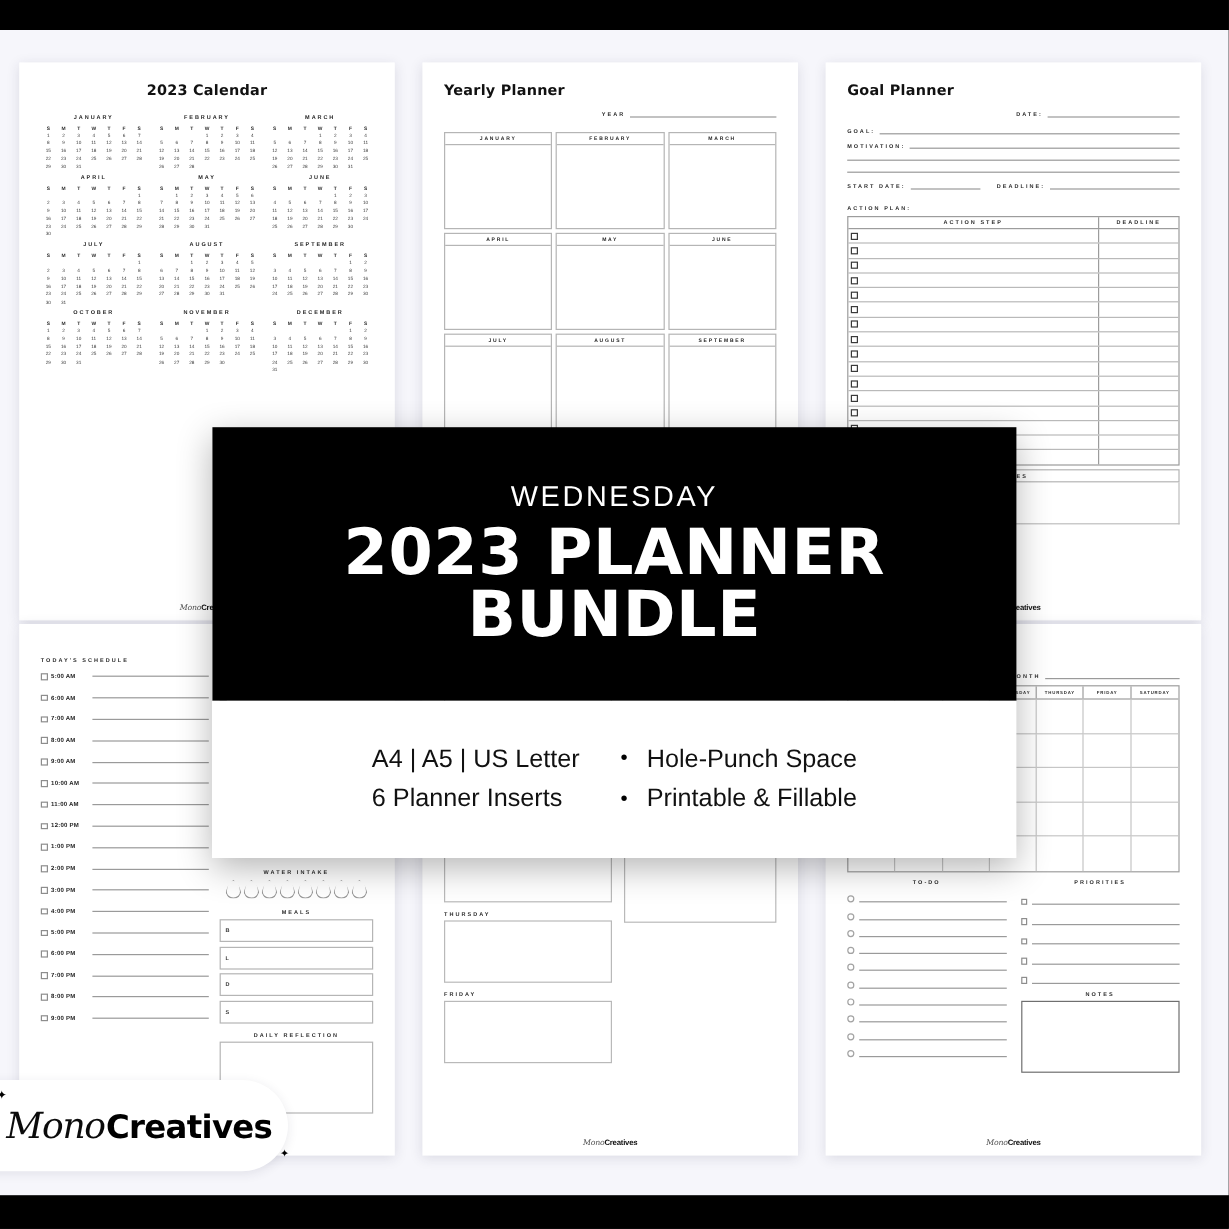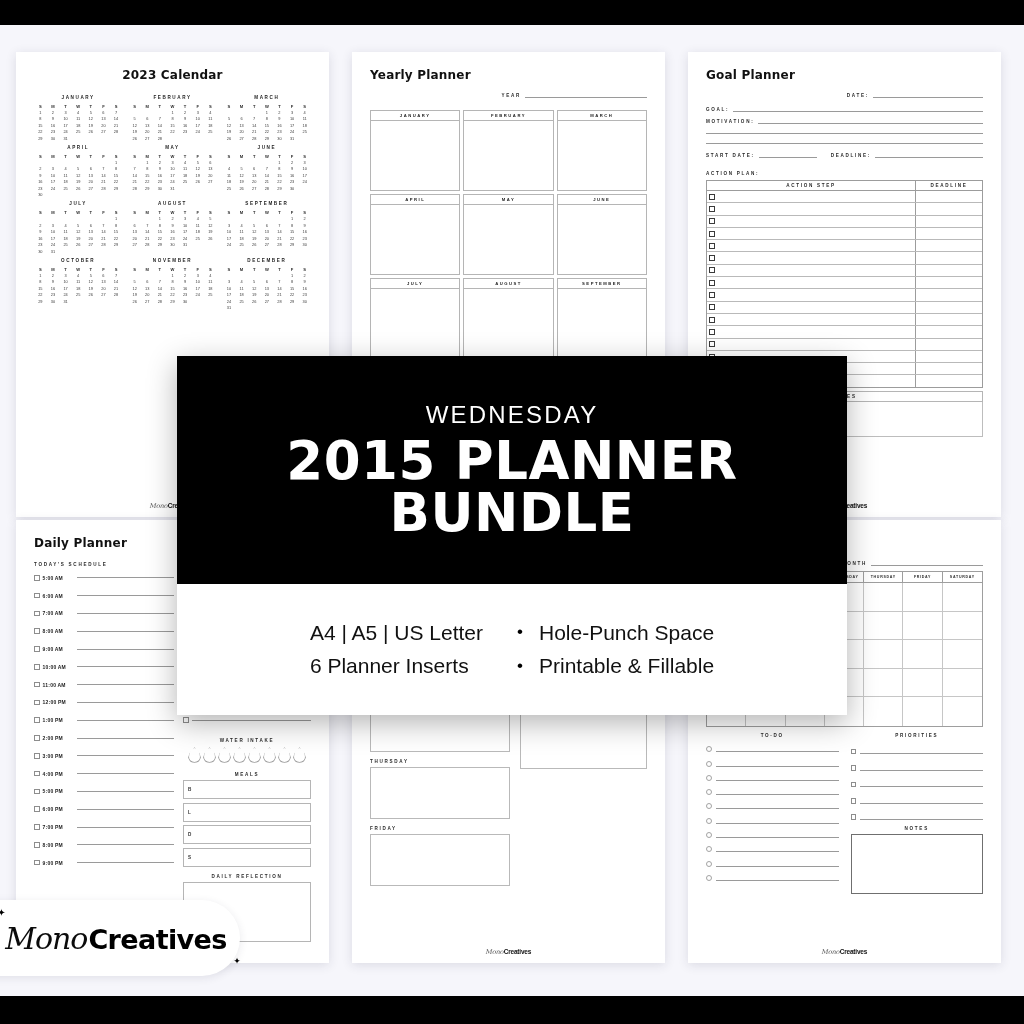--- a/index.html
+++ b/index.html
@@ -1098,21 +1098,20 @@
         </div>
         <div class="box" style="height:34px;border-top:none;"></div>
       </div>
       <div class="pg-logo">
         <i>Mono</i><b>Creatives</b>
       </div>
     </div>
 
     <div class="card c4">
       <div class="pg">
-        <div class="ttl">Daily Planner</div>
         <div class="d-cols">
           <div class="d-left">
             <div class="lbl" style="margin-top:5px;margin-bottom:2px;">TODAY'S SCHEDULE</div>
             <div id="schedRows">
                 <div class="sched-row">
                   <div class="sq"></div>
                   <div class="time">5:00 AM</div>
                   <div class="rule"></div>
                 </div>
                 <div class="sched-row">
@@ -1486,21 +1485,21 @@
       </div>
       <div class="pg-logo">
         <i>Mono</i><b>Creatives</b>
       </div>
     </div>
 
     <div class="promo">
       <div class="promo-top">
         <div class="promo-kicker">WEDNESDAY</div>
         <div class="promo-title">
-          <div>2015 PLANNER</div>
+          <div>2023 PLANNER</div>
           <div>BUNDLE</div>
         </div>
       </div>
       <div class="promo-bot">
         <div class="promo-col">
           <div>A4 | A5 | US Letter</div>
           <div>6 Planner Inserts</div>
         </div>
         <div class="promo-bullets">
           <div class="bull">

